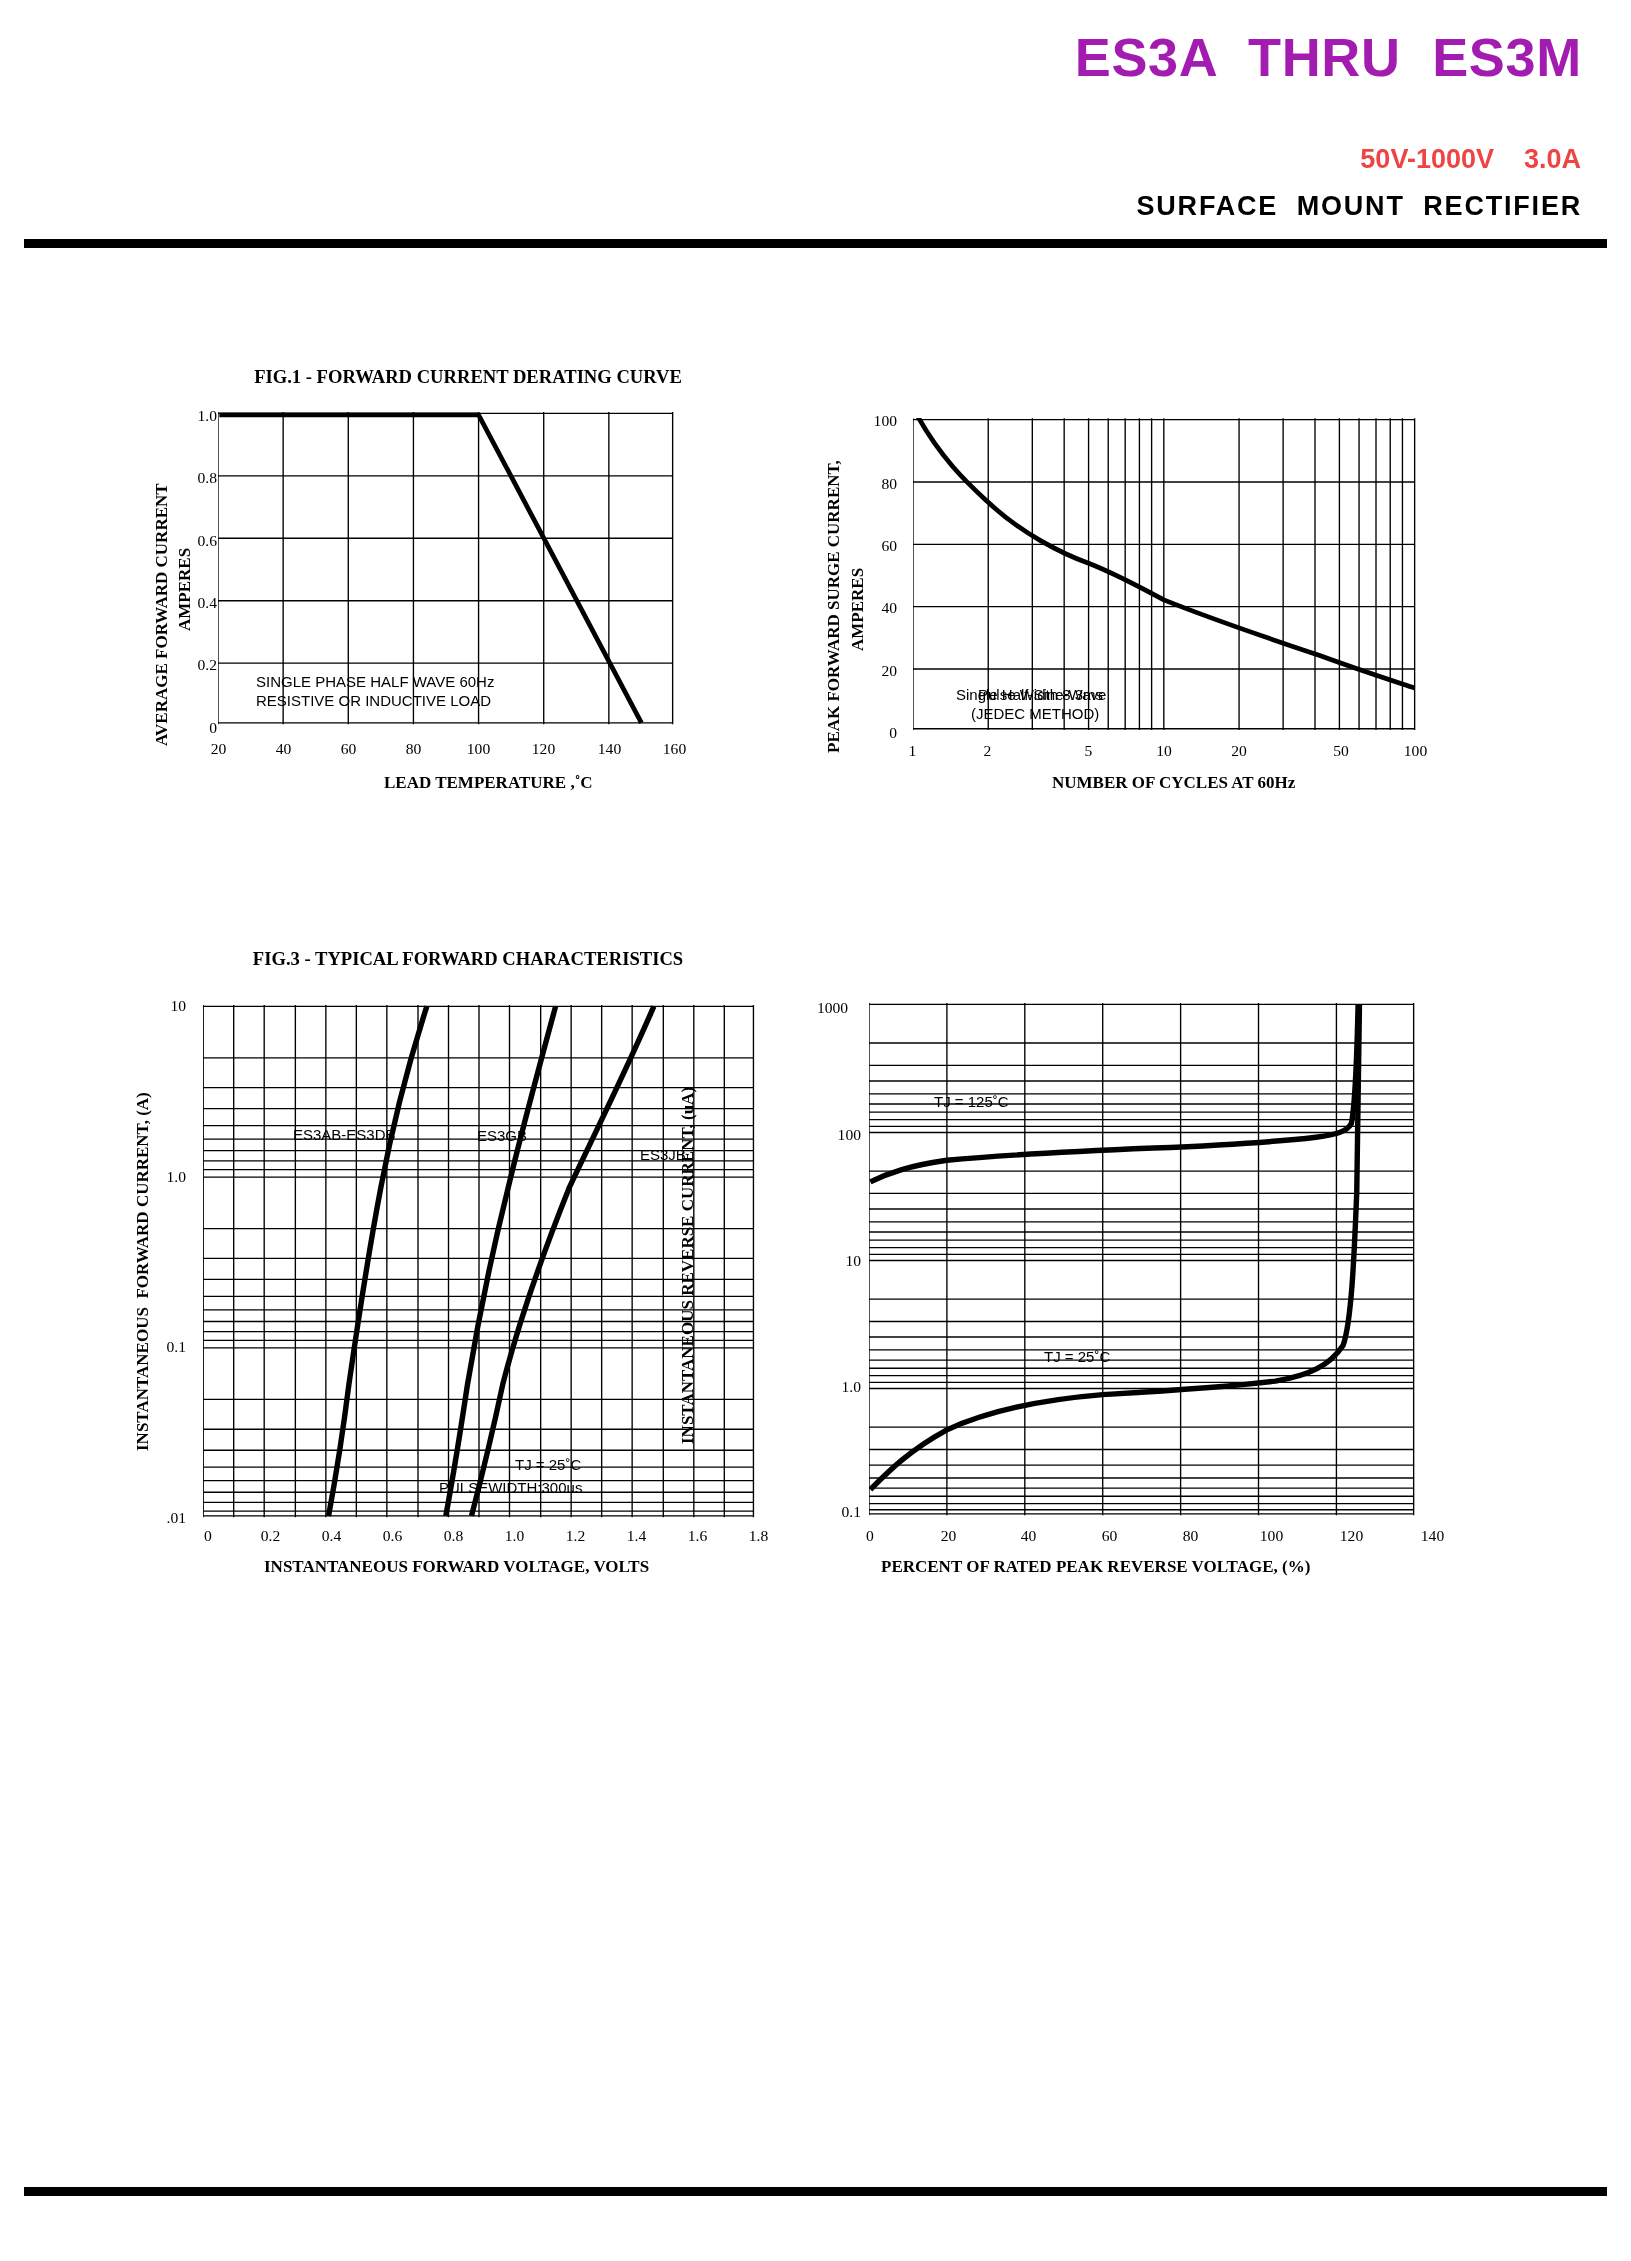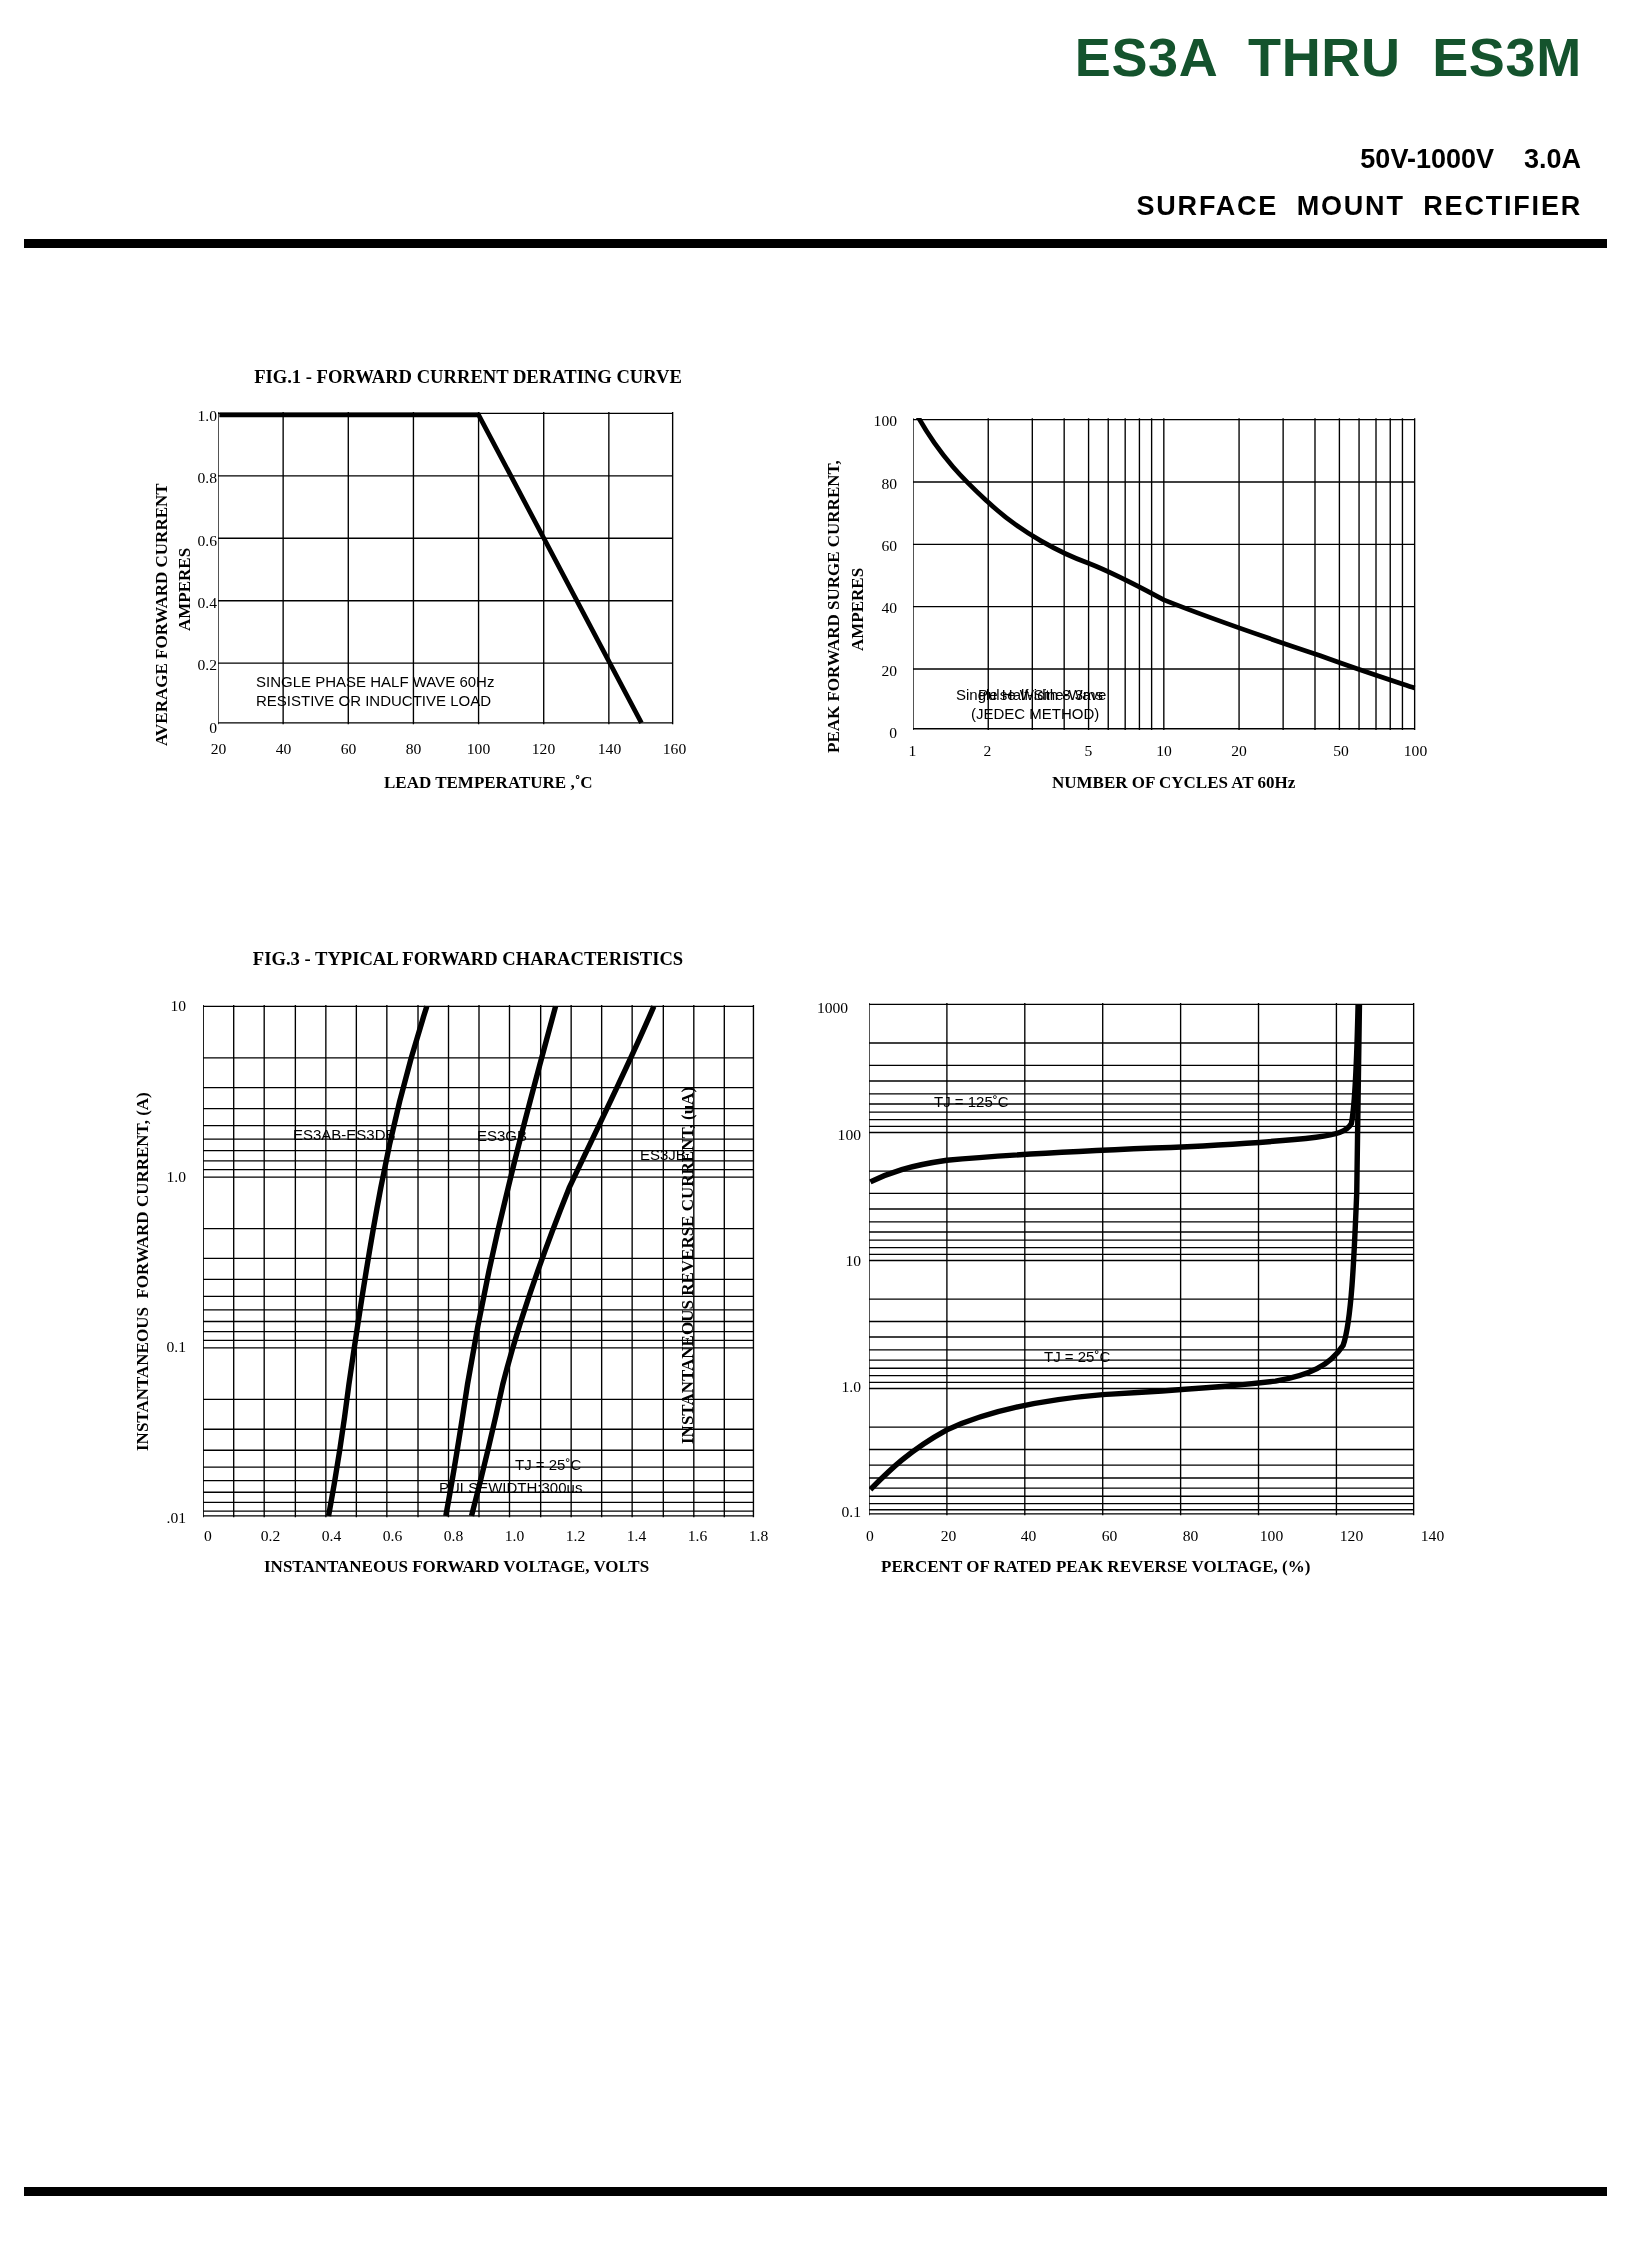--- a/index.html
+++ b/index.html
@@ -7,27 +7,27 @@
     width:1631px;height:2261px;background:#ffffff;
     font-family:"Liberation Serif", serif;
     -webkit-font-smoothing:antialiased;
   }
   .page{position:relative;width:1631px;height:2261px;}
 
   
   .hdr-title{
     position:absolute;right:49px;top:26px;
     font-family:"Liberation Sans", sans-serif;
-    font-weight:bold;font-size:54px;letter-spacing:0.7px;color:#14532d;
+    font-weight:bold;font-size:54px;letter-spacing:0.7px;color:#a21caf;
     white-space:pre;
   }
   .hdr-sub1{
     position:absolute;right:50px;top:144px;
     font-family:"Liberation Sans", sans-serif;
-    font-weight:bold;font-size:27px;color:#000000;white-space:pre;
+    font-weight:bold;font-size:27px;color:#ef4444;white-space:pre;
   }
   .hdr-sub2{
     position:absolute;right:49px;top:191px;
     font-family:"Liberation Sans", sans-serif;
     font-weight:bold;font-size:27px;letter-spacing:1.8px;color:#000;white-space:pre;
   }
   .rule-top{position:absolute;left:24.4px;top:239px;width:1583px;height:8.8px;background:#000;}
   .rule-bottom{position:absolute;left:24.4px;top:2187px;width:1583px;height:8.8px;background:#000;}
 
   

